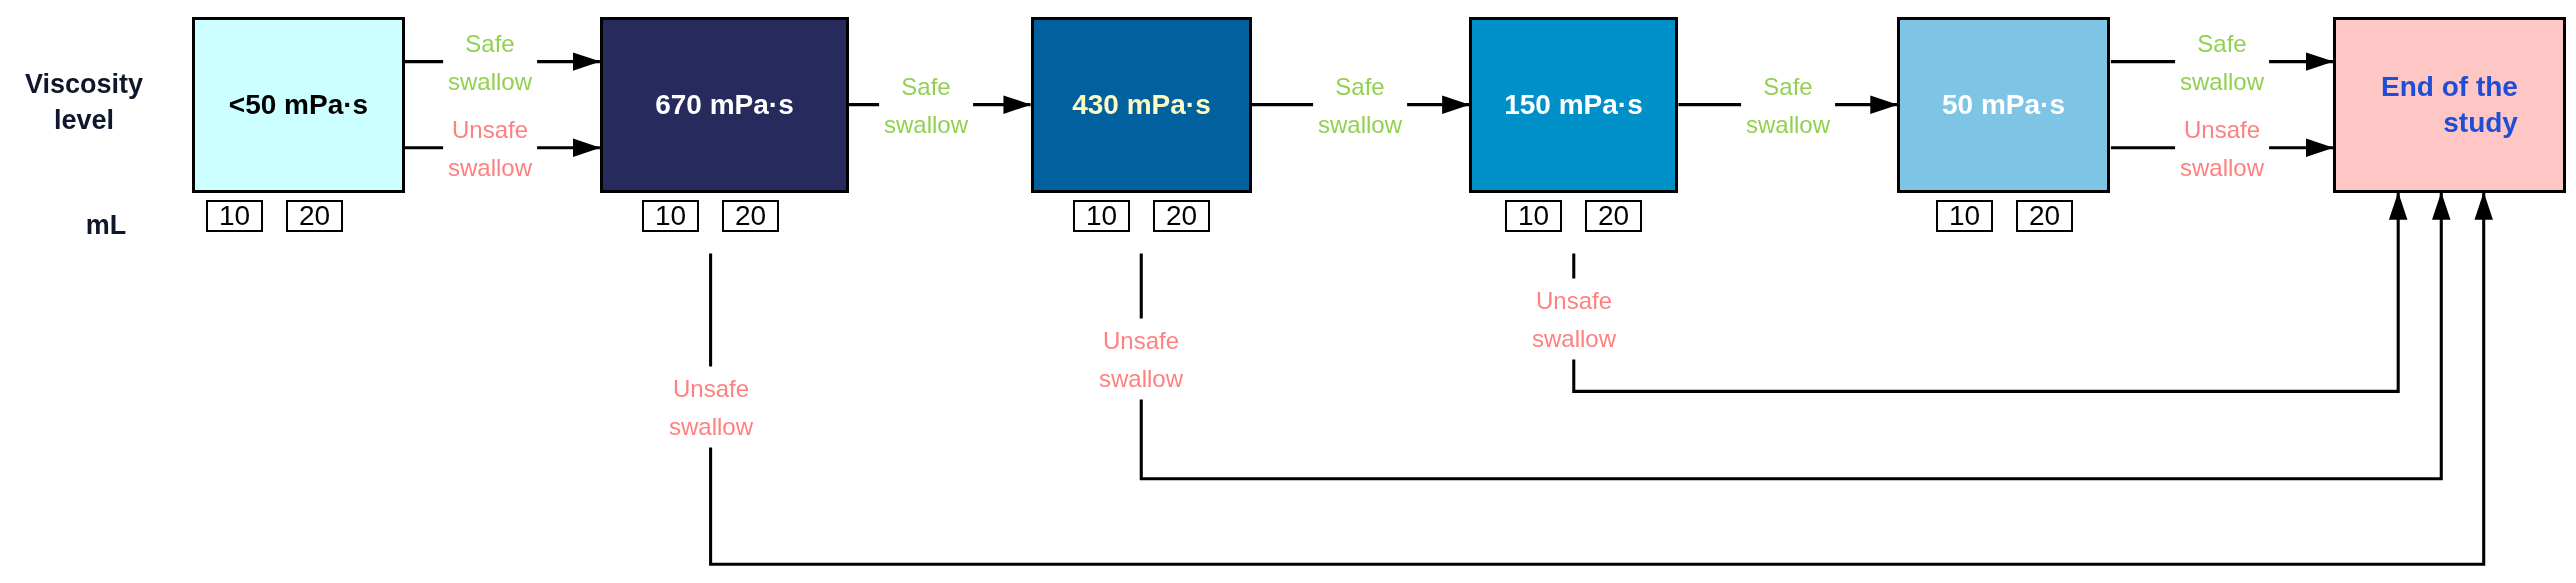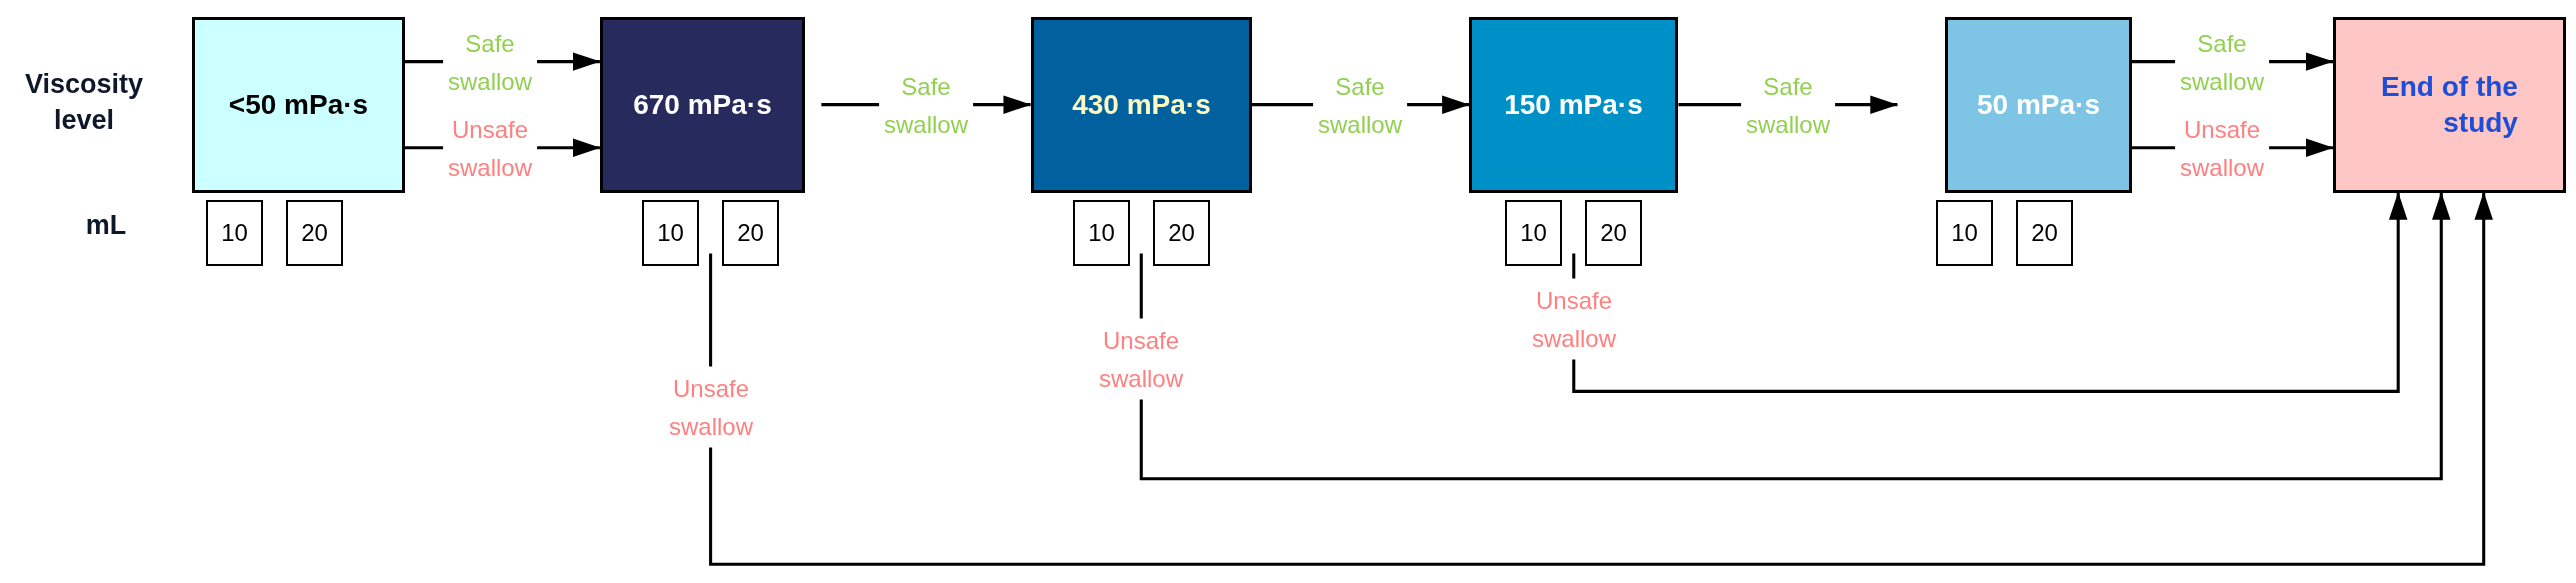--- a/index.html
+++ b/index.html
@@ -43,28 +43,28 @@
     font-weight: 700;
     font-size: 28px;
     text-align: center;
     line-height: 36px;
     white-space: pre-line;
   }
   .ml-box {
     position: absolute;
     top: 200px;
     width: 57px;
-    height: 66px;
+    height: 32px;
     border: 2.5px solid #000000;
     box-sizing: border-box;
     background: #ffffff;
     display: flex;
     align-items: center;
     justify-content: center;
-    font-size: 24px;
+    font-size: 28px;
     font-weight: 400;
     color: #000000;
   }
   .conn-label {
     position: absolute;
     transform: translate(-50%, -50%);
     background: #ffffff;
     padding: 2.5px 4.9px;
     font-size: 24px;
     line-height: 38px;
@@ -93,24 +93,24 @@
     <path class="conn" d="M2558 412 V636 H3898 V313" marker-end="url(#arrow)"></path>
     <path class="conn" d="M1855 412 V778 H3968 V313" marker-end="url(#arrow)"></path>
     <path class="conn" d="M1155 412 V917 H4037 V313" marker-end="url(#arrow)"></path>
   </svg>
 
   <div class="row-label" style="left:84px; top:102px;">Viscosity
 level</div>
   <div class="row-label" style="left:106px; top:225px;">mL</div>
 
   <div class="vbox" style="left: 168px; width: 213px; background: rgb(204, 255, 255); color: rgb(0, 0, 0); margin-left: 24px;">&lt;50 mPa·s</div>
-  <div class="vbox" style="left: 600px; width: 205px; background: rgb(38, 42, 92); color: rgb(255, 255, 255);">670 mPa·s</div>
+  <div class="vbox" style="left: 600px; width: 249px; background: rgb(38, 42, 92); color: rgb(255, 255, 255);">670 mPa·s</div>
   <div class="vbox" style="left: 1031px; width: 221px; background: rgb(0, 97, 158); color: #fef9c3;">430 mPa·s</div>
   <div class="vbox" style="left: 1469px; width: 209px; background: rgb(0, 144, 200); color: #ffffff;">150 mPa·s</div>
-  <div class="vbox" style="left: 1945px; width: 187px; background: rgb(126, 196, 228); color: rgb(255, 255, 255);">50 mPa·s</div>
+  <div class="vbox" style="left: 1897px; width: 213px; background: rgb(126, 196, 228); color: rgb(255, 255, 255);">50 mPa·s</div>
   <div class="vbox" style="left: 2333px; width: 233px; background: rgb(255, 198, 198); color: #1d4ed8; text-align: right;">End of the
 study</div>
 
   <div class="ml-box" style="left:206px;">10</div>
   <div class="ml-box" style="left:286px;">20</div>
 
   <div class="ml-box" style="left:642px;">10</div>
   <div class="ml-box" style="left:722px;">20</div>
 
   <div class="ml-box" style="left:1073px;">10</div>

